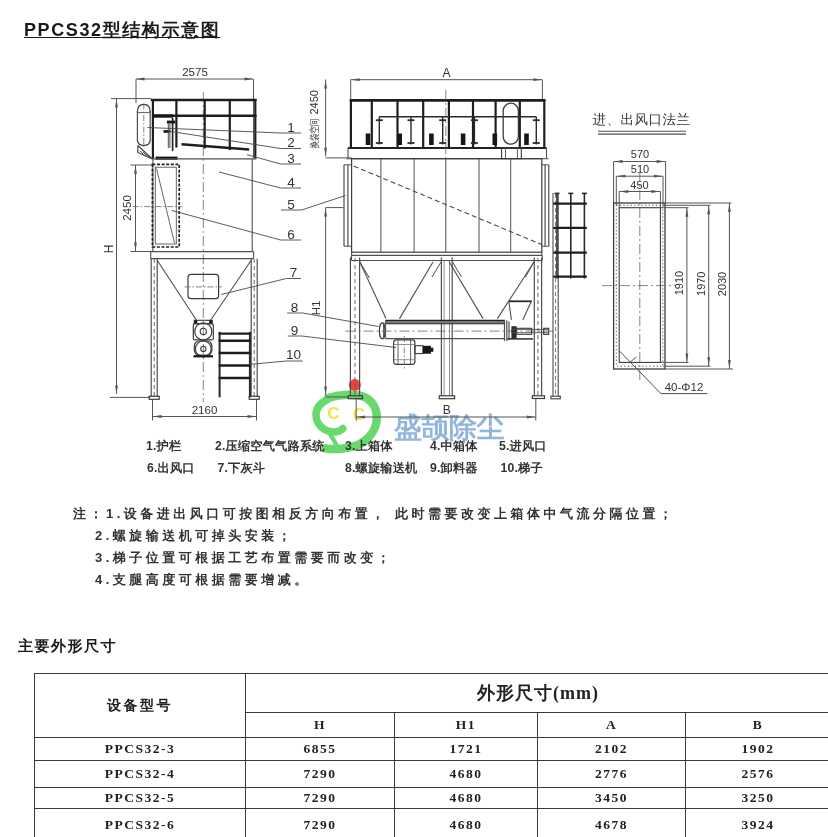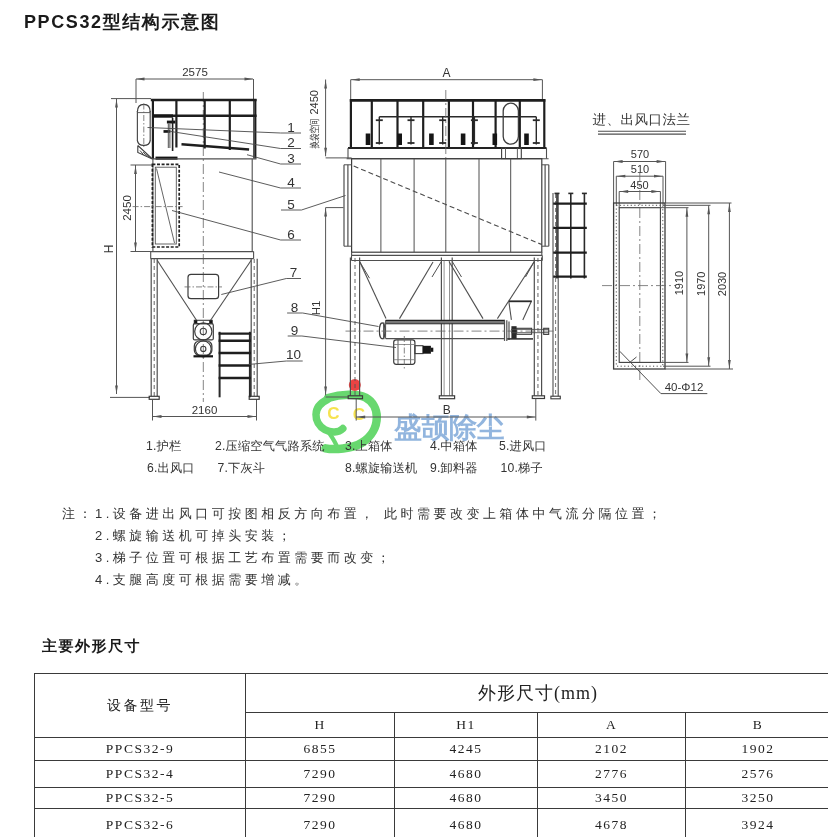--- a/index.html
+++ b/index.html
@@ -1,20 +1,20 @@
 <!DOCTYPE html>
 <html><head><meta charset="utf-8">
 <style>
 html,body{margin:0;padding:0;background:#fff;}
 body{width:828px;height:837px;position:relative;font-family:"Liberation Sans",sans-serif;overflow:hidden;}
-.abs{position:absolute;white-space:nowrap;}
-#ttl{left:24px;top:10px;font-size:18px;font-weight:bold;color:#1a1a1a;letter-spacing:1.6px;}
+.abs{position:absolute;white-space:nowrap;font-weight:bold;}
+#ttl{left:24px;top:18px;font-size:18px;font-weight:bold;color:#1a1a1a;letter-spacing:1.6px;text-decoration:underline;}
 .lg{font-size:12.2px;color:#333;letter-spacing:0.2px;}
 .nt{font-size:13px;color:#333;letter-spacing:3.5px;}
-#sec{left:18px;top:637px;font-size:15px;font-weight:bold;color:#1a1a1a;letter-spacing:1.5px;margin-left:24px;}
+#sec{left:18px;top:637px;font-size:15px;font-weight:bold;color:#1a1a1a;letter-spacing:1.5px;}
 table{border-collapse:collapse;table-layout:fixed;}
 td{border:1px solid #3a3a3a;text-align:center;font-family:"Liberation Serif",serif;font-size:13.5px;color:#222;padding:0;letter-spacing:1.5px;}
 </style></head><body>
 <div class="abs" id="ttl">PPCS32型结构示意图</div>
 <svg width="828" height="660" style="position:absolute;left:0;top:0">
 <g opacity="0.85">
 <path d="M 328,398 C 341,394 357,393.5 365.5,397.5 C 373,401.5 376.8,409.5 376.8,417 C 376.8,427 371.5,437 361.5,443 C 352,448.8 334,450 325.5,448.3" stroke="#4ed256" stroke-width="8.5" fill="none" stroke-linecap="round" stroke-linejoin="miter"></path>
 <path d="M 327.5,399.5 C 320,403 316.2,408.5 316,414.5 C 315.8,420.5 319,426.5 325,429.8 C 331,433 338.5,432.8 342.8,428.6" stroke="#4ed256" stroke-width="7.5" fill="none" stroke-linecap="round" stroke-linejoin="miter"></path>
 <path d="M 329.5,433.5 C 333,438.5 335.7,443 337.6,448" stroke="#4ed256" stroke-width="4.2" fill="none" stroke-linecap="round" stroke-linejoin="miter"></path>
 </g>
@@ -344,21 +344,21 @@
 <div class="abs lg" style="left:146px;top:438px">1.护栏</div>
 <div class="abs lg" style="left:215px;top:438px">2.压缩空气气路系统</div>
 <div class="abs lg" style="left:345px;top:438px">3.上箱体</div>
 <div class="abs lg" style="left:430px;top:438px">4.中箱体</div>
 <div class="abs lg" style="left:499px;top:438px">5.进风口</div>
 <div class="abs lg" style="left:147px;top:459.5px">6.出风口</div>
 <div class="abs lg" style="left:217.5px;top:459.5px">7.下灰斗</div>
 <div class="abs lg" style="left:345px;top:459.5px">8.螺旋输送机</div>
 <div class="abs lg" style="left:430px;top:459.5px">9.卸料器</div>
 <div class="abs lg" style="left:500.5px;top:459.5px">10.梯子</div>
-<div class="abs nt" style="left:62px;top:505px">注：1.设备进出风口可按图相反方向布置， 此时需要改变上箱体中气流分隔位置；</div>
+<div class="abs nt" style="left:73px;top:505px">注：1.设备进出风口可按图相反方向布置， 此时需要改变上箱体中气流分隔位置；</div>
 <div class="abs nt" style="left:95px;top:527px">2.螺旋输送机可掉头安装；</div>
 <div class="abs nt" style="left:95px;top:549px">3.梯子位置可根据工艺布置需要而改变；</div>
 <div class="abs nt" style="left:95px;top:571px">4.支腿高度可根据需要增减。</div>
 <div class="abs" id="sec">主要外形尺寸</div>
 <div class="abs" style="left:20px;top:673px;border-bottom:1px solid #3a3a3a;padding-left:14px;">
 <table style="width:796px;">
 <colgroup>
         <col style="width:211px">
         <col style="width:149px">
         <col style="width:143px">
@@ -370,23 +370,23 @@
           <td rowspan="2" style="font-size:14px;letter-spacing:2.5px">设备型号</td>
           <td colspan="4" style="font-size:18px;letter-spacing:1px">外形尺寸(mm)</td>
         </tr>
 <tr style="height:25px">
           <td>H</td>
           <td>H1</td>
           <td>A</td>
           <td>B</td>
         </tr>
 <tr style="height:23px">
-          <td>PPCS32-9</td>
+          <td>PPCS32-3</td>
           <td>6855</td>
-          <td>4245</td>
+          <td>1721</td>
           <td>2102</td>
           <td>1902</td>
         </tr>
 <tr style="height:27px">
           <td>PPCS32-4</td>
           <td>7290</td>
           <td>4680</td>
           <td>2776</td>
           <td>2576</td>
         </tr>

